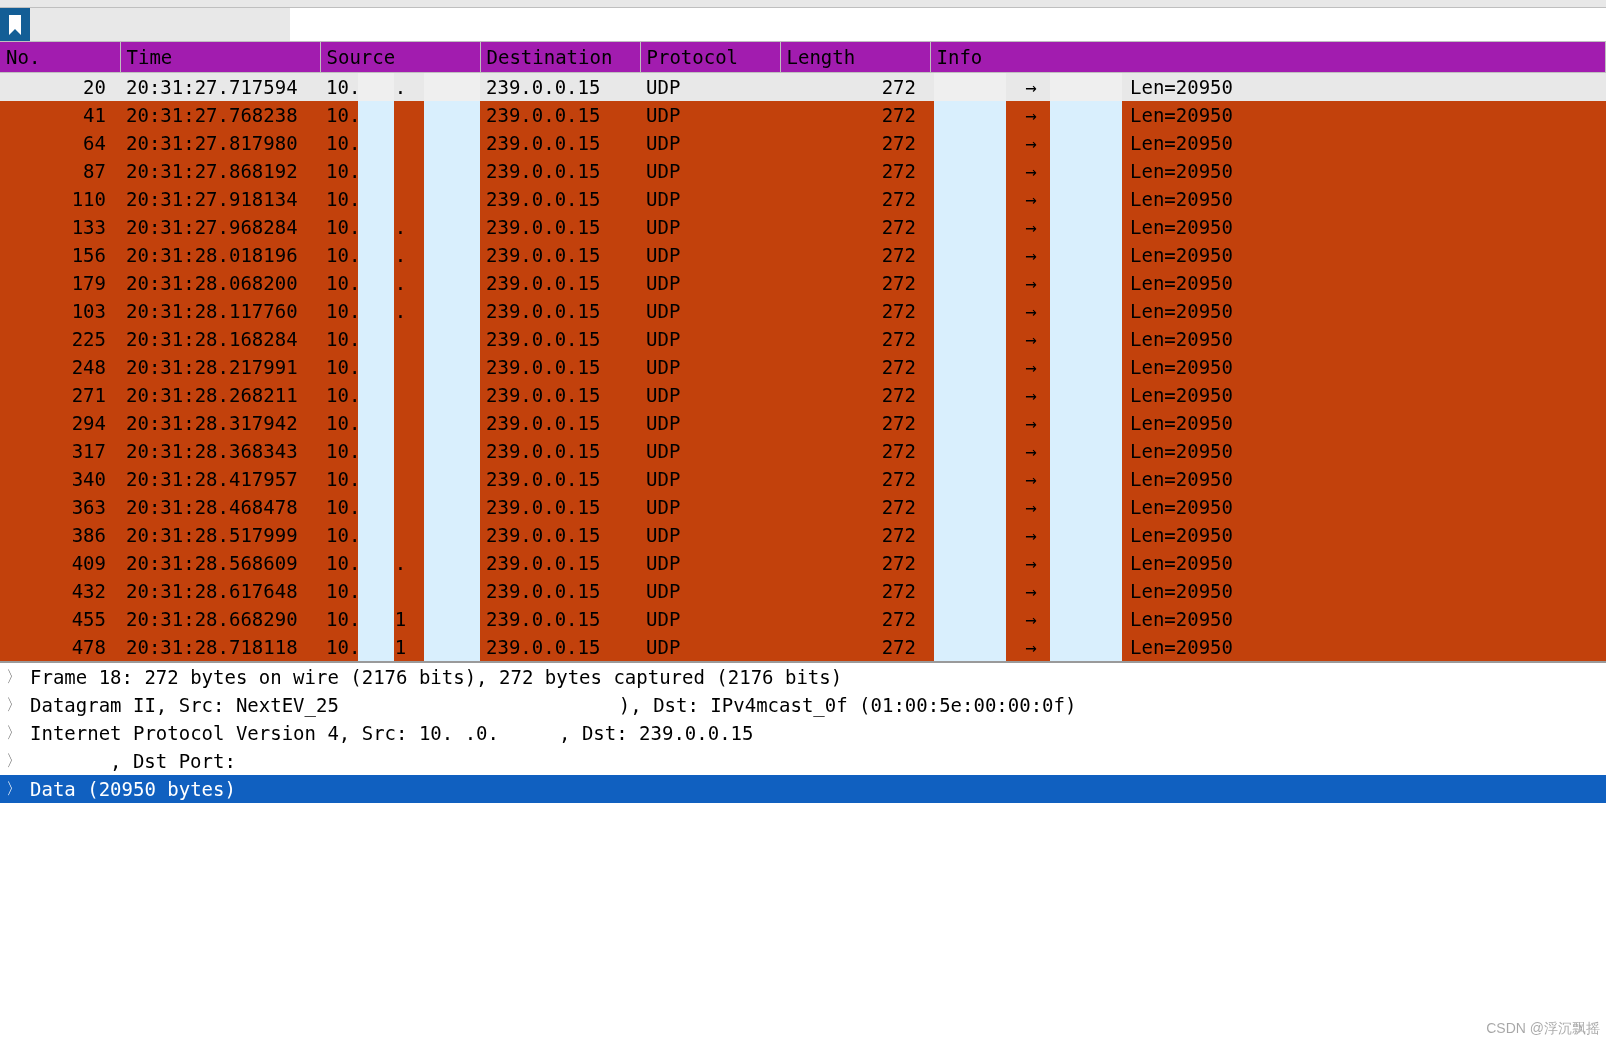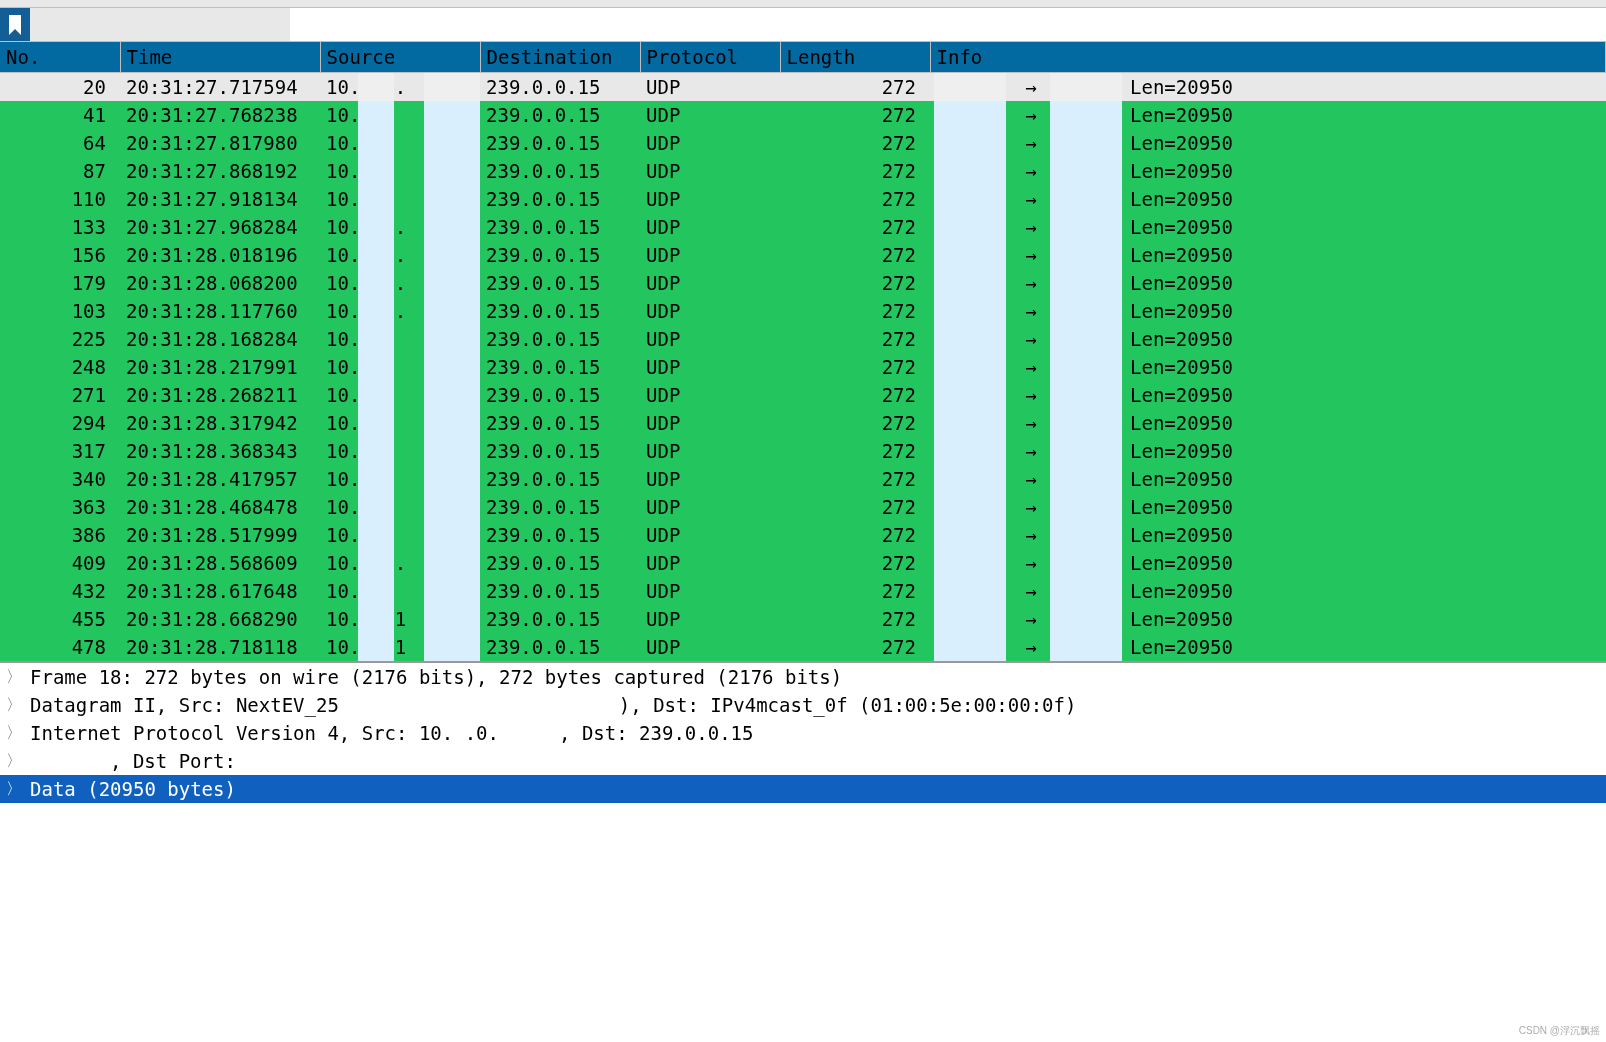--- a/index.html
+++ b/index.html
@@ -46,36 +46,36 @@
   }
 
   .packet-list {
     width: 100%;
     border-collapse: collapse;
     table-layout: fixed;
   }
   .packet-list th {
     text-align: left;
     font-weight: normal;
-    background: #0369a1;
+    background: #a21caf;
     border-right: 1px solid #bfbfbf;
     border-bottom: 1px solid #bfbfbf;
     padding: 4px 6px;
     height: 14px;
     white-space: nowrap;
     overflow: hidden;
   }
   .packet-list td {
     padding: 3px 6px;
     height: 28px;
     white-space: nowrap;
     overflow: hidden;
     font-family: inherit;
   }
-  .packet-list tbody tr { background: #22c55e; }
+  .packet-list tbody tr { background: #c2410c; }
   .packet-list tbody tr.sel { background: #e8e8e8; }
   .col-no   { width: 120px; text-align: right; padding-right: 14px !important; }
   th.col-no { text-align: left; padding-left: 6px !important; }
   .col-time { width: 200px; }
   .col-src  { width: 160px; position: relative; }
   .col-dst  { width: 160px; }
   .col-proto{ width: 140px; }
   .col-len  { width: 150px; text-align: right; padding-right: 14px !important;}
   th.col-len{ text-align:left; padding-left:6px !important;}
   .col-info { position: relative; }
@@ -122,21 +122,21 @@
     display:inline-block;
     background:#fff;
     height:22px;
     vertical-align:middle;
   }
   .watermark {
     position: fixed;
     right: 6px;
     bottom: 4px;
     font-family: sans-serif;
-    font-size: 10px;
+    font-size: 14px;
     color: rgba(0,0,0,0.35);
     pointer-events:none;
   }
 </style>
 </head>
 <body>
 
 <div class="toolbar-stub"></div>
 
 <div class="filter-bar">

